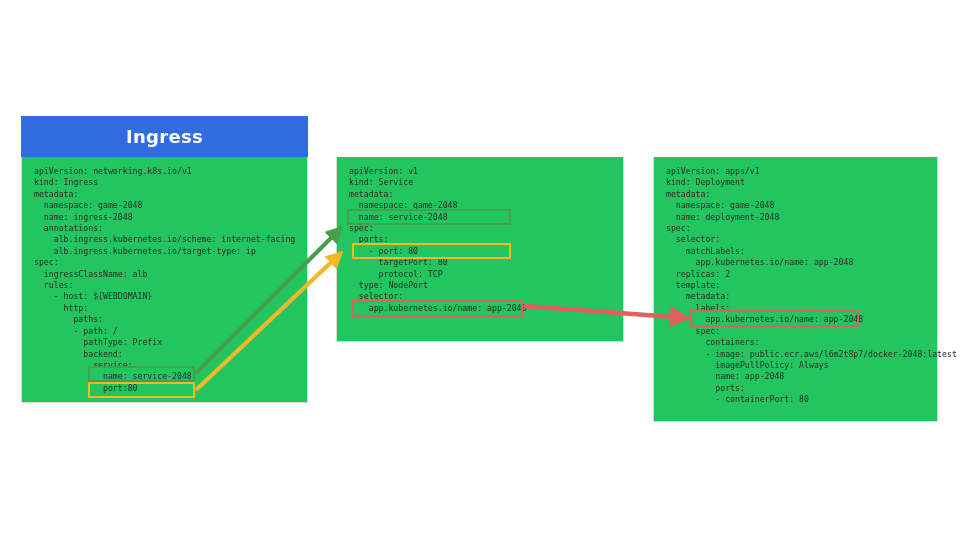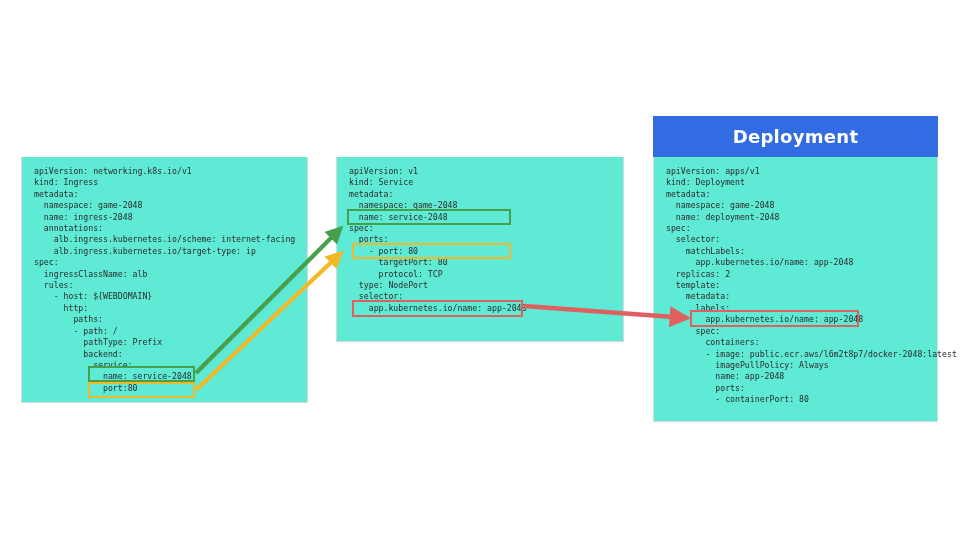--- a/index.html
+++ b/index.html
@@ -13,21 +13,21 @@
     height: 540px;
     background: #ffffff;
     overflow: hidden;
     font-family: "DejaVu Sans", sans-serif;
   }
 
   
   .card {
     position: absolute;
     box-sizing: border-box;
-    background: #5eead4;
+    background: #22c55e;
     border: 1px solid #d9d9d9;
     border-top: none;
   }
   .card-header {
     position: absolute;
     box-sizing: border-box;
     background: #316ce3;
     color: #ffffff;
     display: flex;
     align-items: center;
@@ -90,20 +90,23 @@
     width: 960px;
     height: 540px;
     pointer-events: none;
   }
 </style>
 </head>
 <body>
 
 <div id="canvas">
 
+  <div class="card-header" id="card-ingress-header">
+    <span>Ingress</span>
+  </div>
   <div class="card" id="card-ingress">
     <div class="card-body">
       <pre class="yaml">apiVersion: networking.k8s.io/v1
 kind: Ingress
 metadata:
   namespace: game-2048
   name: ingress-2048
   annotations:
     alb.ingress.kubernetes.io/scheme: internet-facing
     alb.ingress.kubernetes.io/target-type: ip
@@ -133,23 +136,20 @@
   ports:
     - port: 80
       targetPort: 80
       protocol: TCP
   type: NodePort
   selector:
     app.kubernetes.io/name: app-2048</pre>
     </div>
   </div>
 
-  <div class="card-header" id="card-deployment-header">
-    <span>Deployment</span>
-  </div>
   <div class="card" id="card-deployment">
     <div class="card-body">
       <pre class="yaml">apiVersion: apps/v1
 kind: Deployment
 metadata:
   namespace: game-2048
   name: deployment-2048
 spec:
   selector:
     matchLabels:

